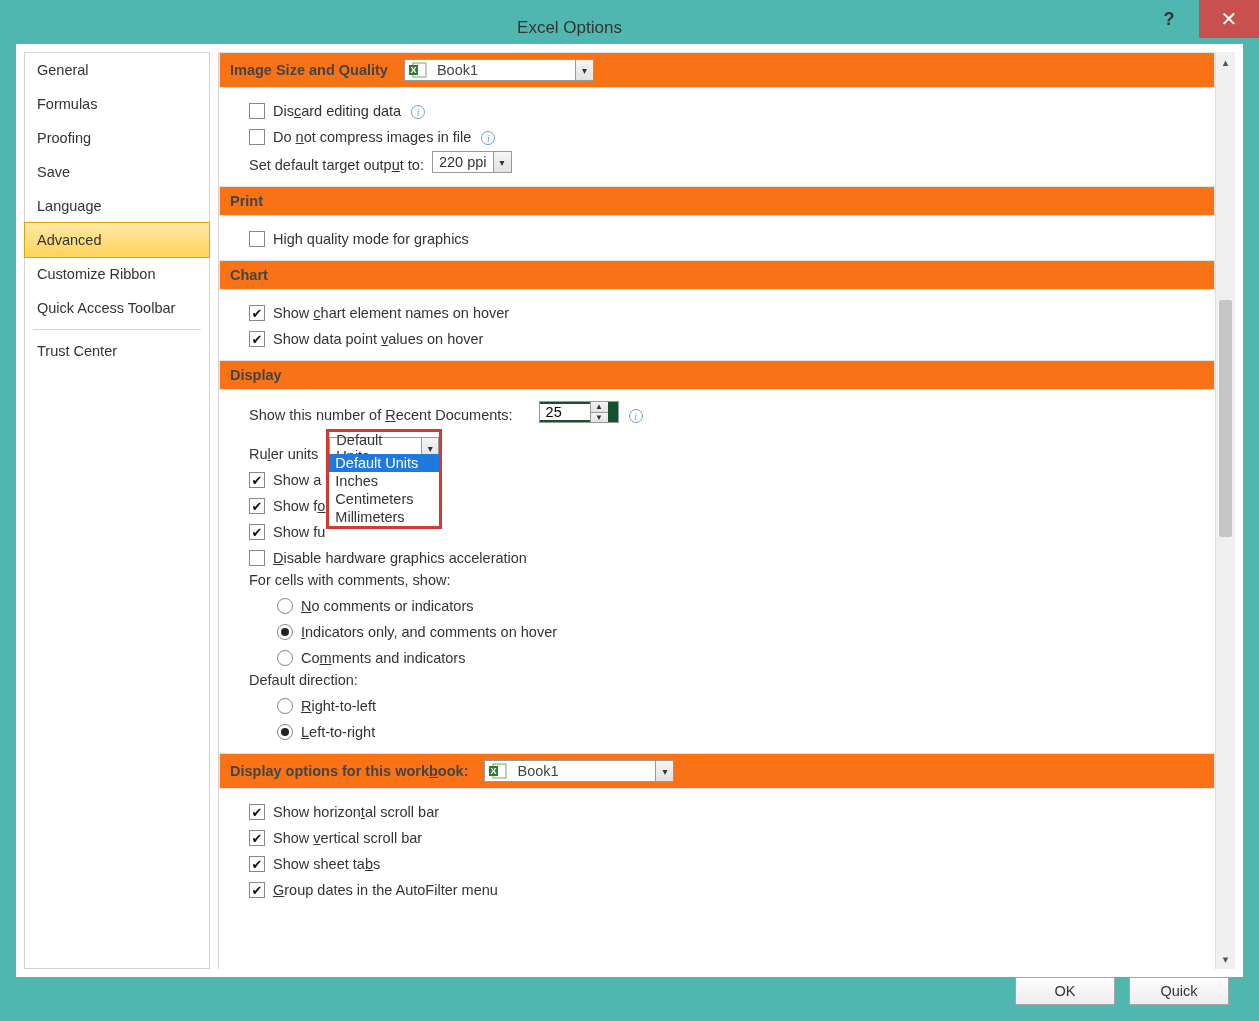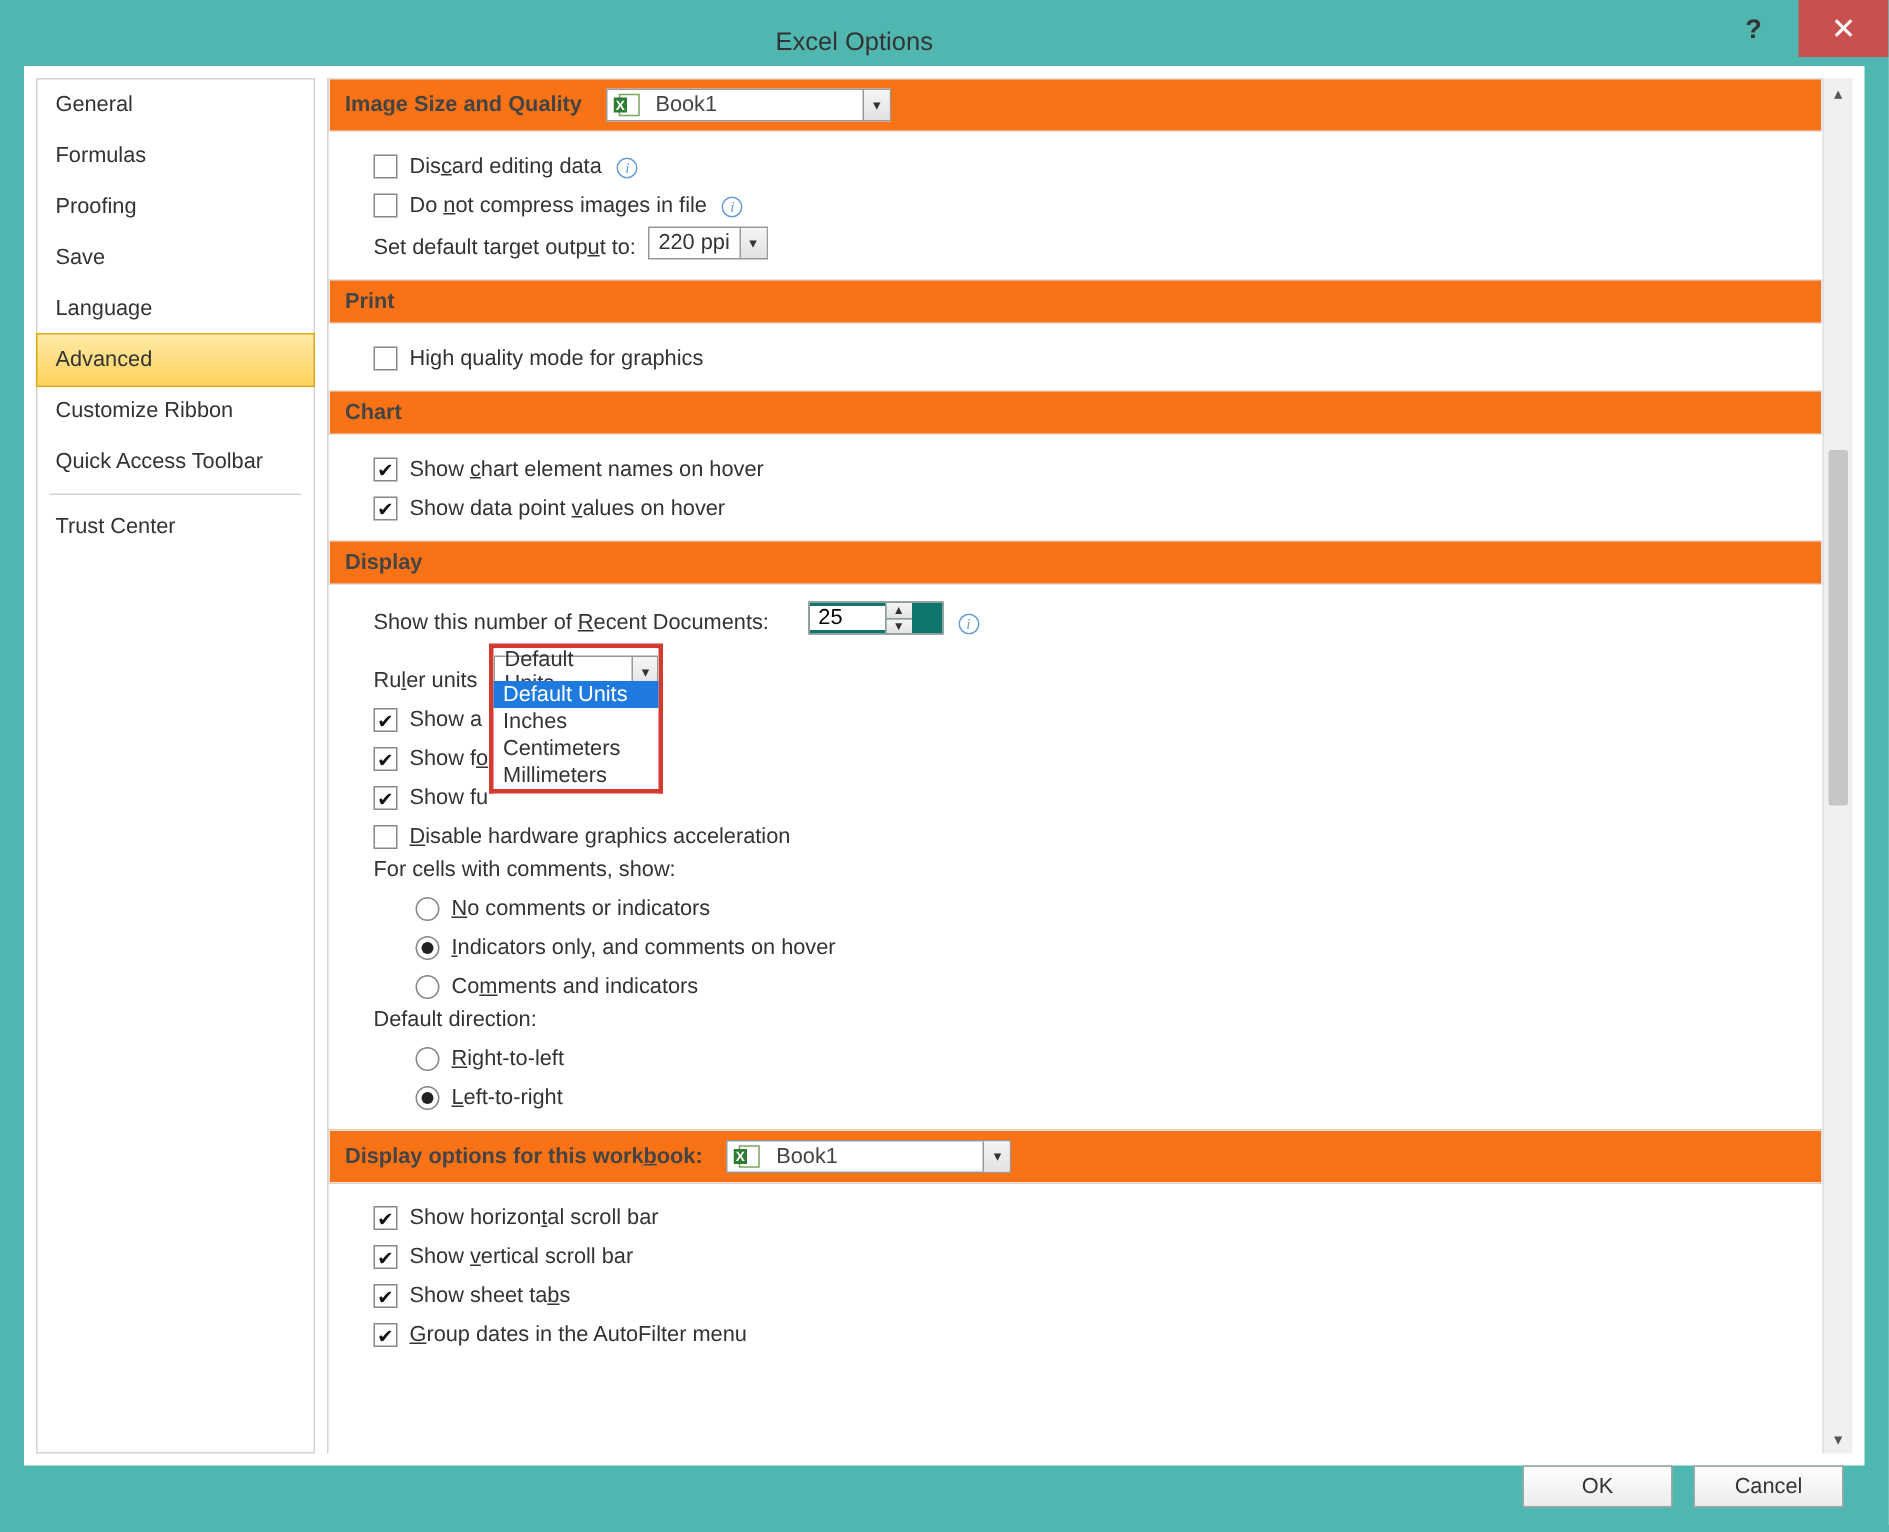--- a/index.html
+++ b/index.html
@@ -144,23 +144,23 @@
   }
   .sel-box .txt { padding: 0 6px; }
   .sel-box .dd {
     width: 18px; height: 100%;
     border-left: 1px solid #999;
     background: linear-gradient(#f5f5f5,#e2e2e2);
     display:flex; align-items:center; justify-content:center;
     font-size: 10px; color:#333;
   }
   .spin {
-    height: 22px; border: 1px solid #999; background: #0f766e;
+    height: 22px; border: 1px solid #999; background: #14532d;
     display: inline-flex; align-items: center;
-    width: 90px;
+    width: 80px;
   }
   .spin input {
     border: none; width: 50px; padding: 0 6px; font: inherit; outline: none;
   }
   .spin .spbtns {
     width: 18px; height: 100%;
     border-left: 1px solid #999;
     display: flex; flex-direction: column;
   }
   .spin .spb {
@@ -425,16 +425,16 @@
           <div class="sb-thumb" style="top:26%; height:27%;"></div>
         </div>
         <div class="sb-arrow" style="position:absolute; bottom:0; left:0; right:0;">▾</div>
       </div>
     </div>
 
   </div>
 
   <div class="footer">
     <div class="btn">OK</div>
-    <div class="btn">Cancel</div>
+    <div class="btn">Quick</div>
   </div>
 
 </div>
 
 </body></html>

